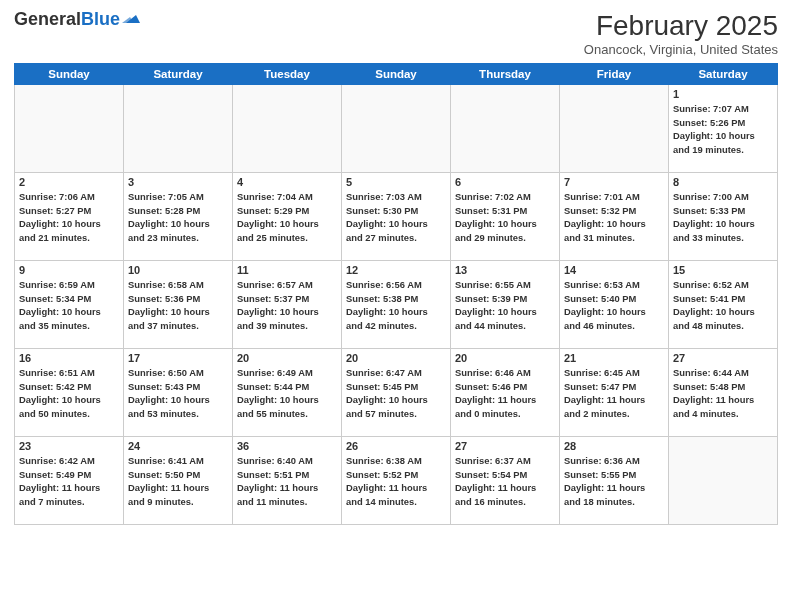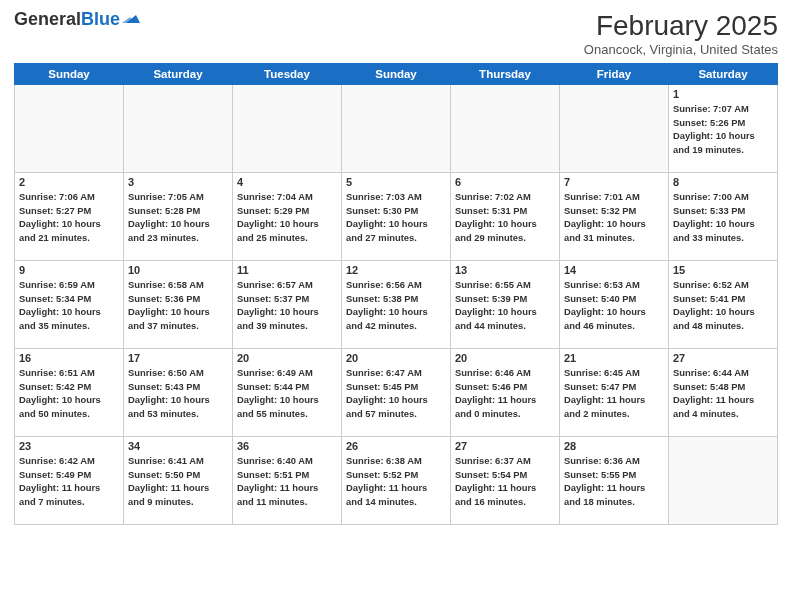--- a/index.html
+++ b/index.html
@@ -223,21 +223,21 @@
             <span class="day-num">27</span>
             <div class="day-info">Sunrise: 6:44 AM<br>Sunset: 5:48 PM<br>Daylight: 11 hours<br>and 4 minutes.</div>
           </td>
         </tr>
         <tr>
           <td>
             <span class="day-num">23</span>
             <div class="day-info">Sunrise: 6:42 AM<br>Sunset: 5:49 PM<br>Daylight: 11 hours<br>and 7 minutes.</div>
           </td>
           <td>
-            <span class="day-num">34</span>
+            <span class="day-num">24</span>
             <div class="day-info">Sunrise: 6:41 AM<br>Sunset: 5:50 PM<br>Daylight: 11 hours<br>and 9 minutes.</div>
           </td>
           <td>
             <span class="day-num">36</span>
             <div class="day-info">Sunrise: 6:40 AM<br>Sunset: 5:51 PM<br>Daylight: 11 hours<br>and 11 minutes.</div>
           </td>
           <td>
             <span class="day-num">26</span>
             <div class="day-info">Sunrise: 6:38 AM<br>Sunset: 5:52 PM<br>Daylight: 11 hours<br>and 14 minutes.</div>
           </td>

